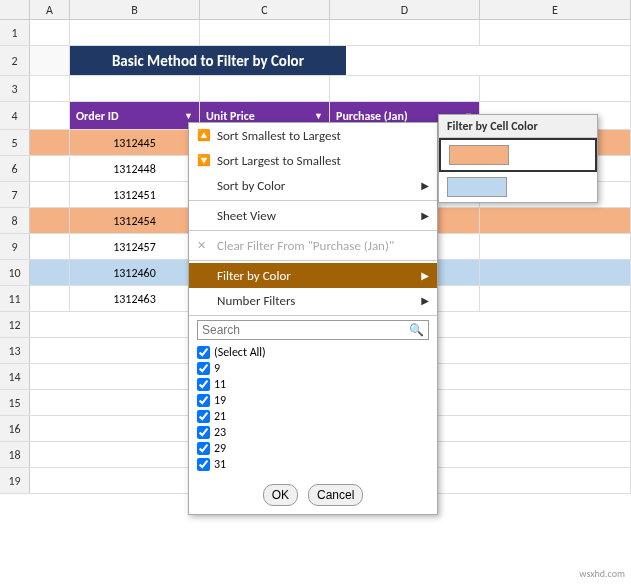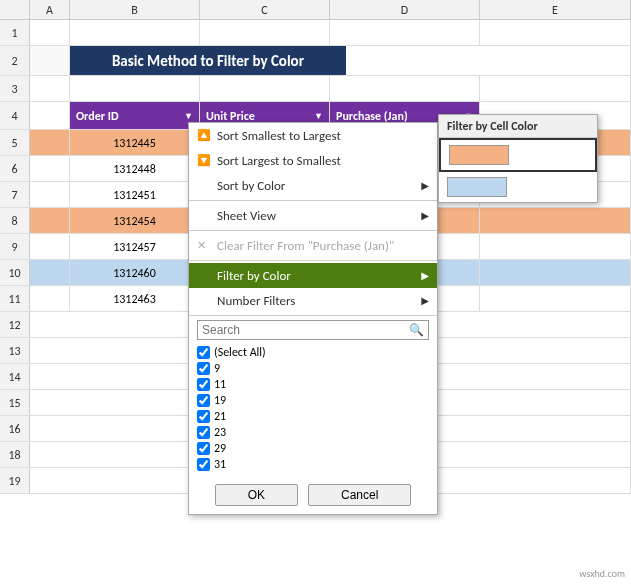--- a/index.html
+++ b/index.html
@@ -137,21 +137,21 @@
 
     .menu-item {
       padding: 5px 28px;
       color: #333;
       cursor: pointer;
       display: flex;
       align-items: center;
       position: relative;
     }
     .menu-item.highlighted {
-      background: #4d7c0f;
+      background: #a16207;
       color: #fff;
     }
     .menu-item.disabled {
       color: #aaa;
     }
     .menu-item .arrow {
       position: absolute;
       right: 8px;
       font-size: 10px;
     }
@@ -202,26 +202,26 @@
     }
 
     
     .menu-buttons {
       display: flex;
       justify-content: center;
       gap: 10px;
       padding: 8px;
     }
     .menu-btn {
-      padding: 3px 32px;
+      padding: 3px 8px;
       font-size: 12px;
       border: 1px solid #999;
       background: #f0f0f0;
       cursor: pointer;
-      border-radius: 2px;
+      border-radius: 10px;
     }
 
     
     .submenu {
       position: absolute;
       top: 114px;
       left: 438px;
       width: 160px;
       background: #fff;
       border: 1px solid #aaa;

